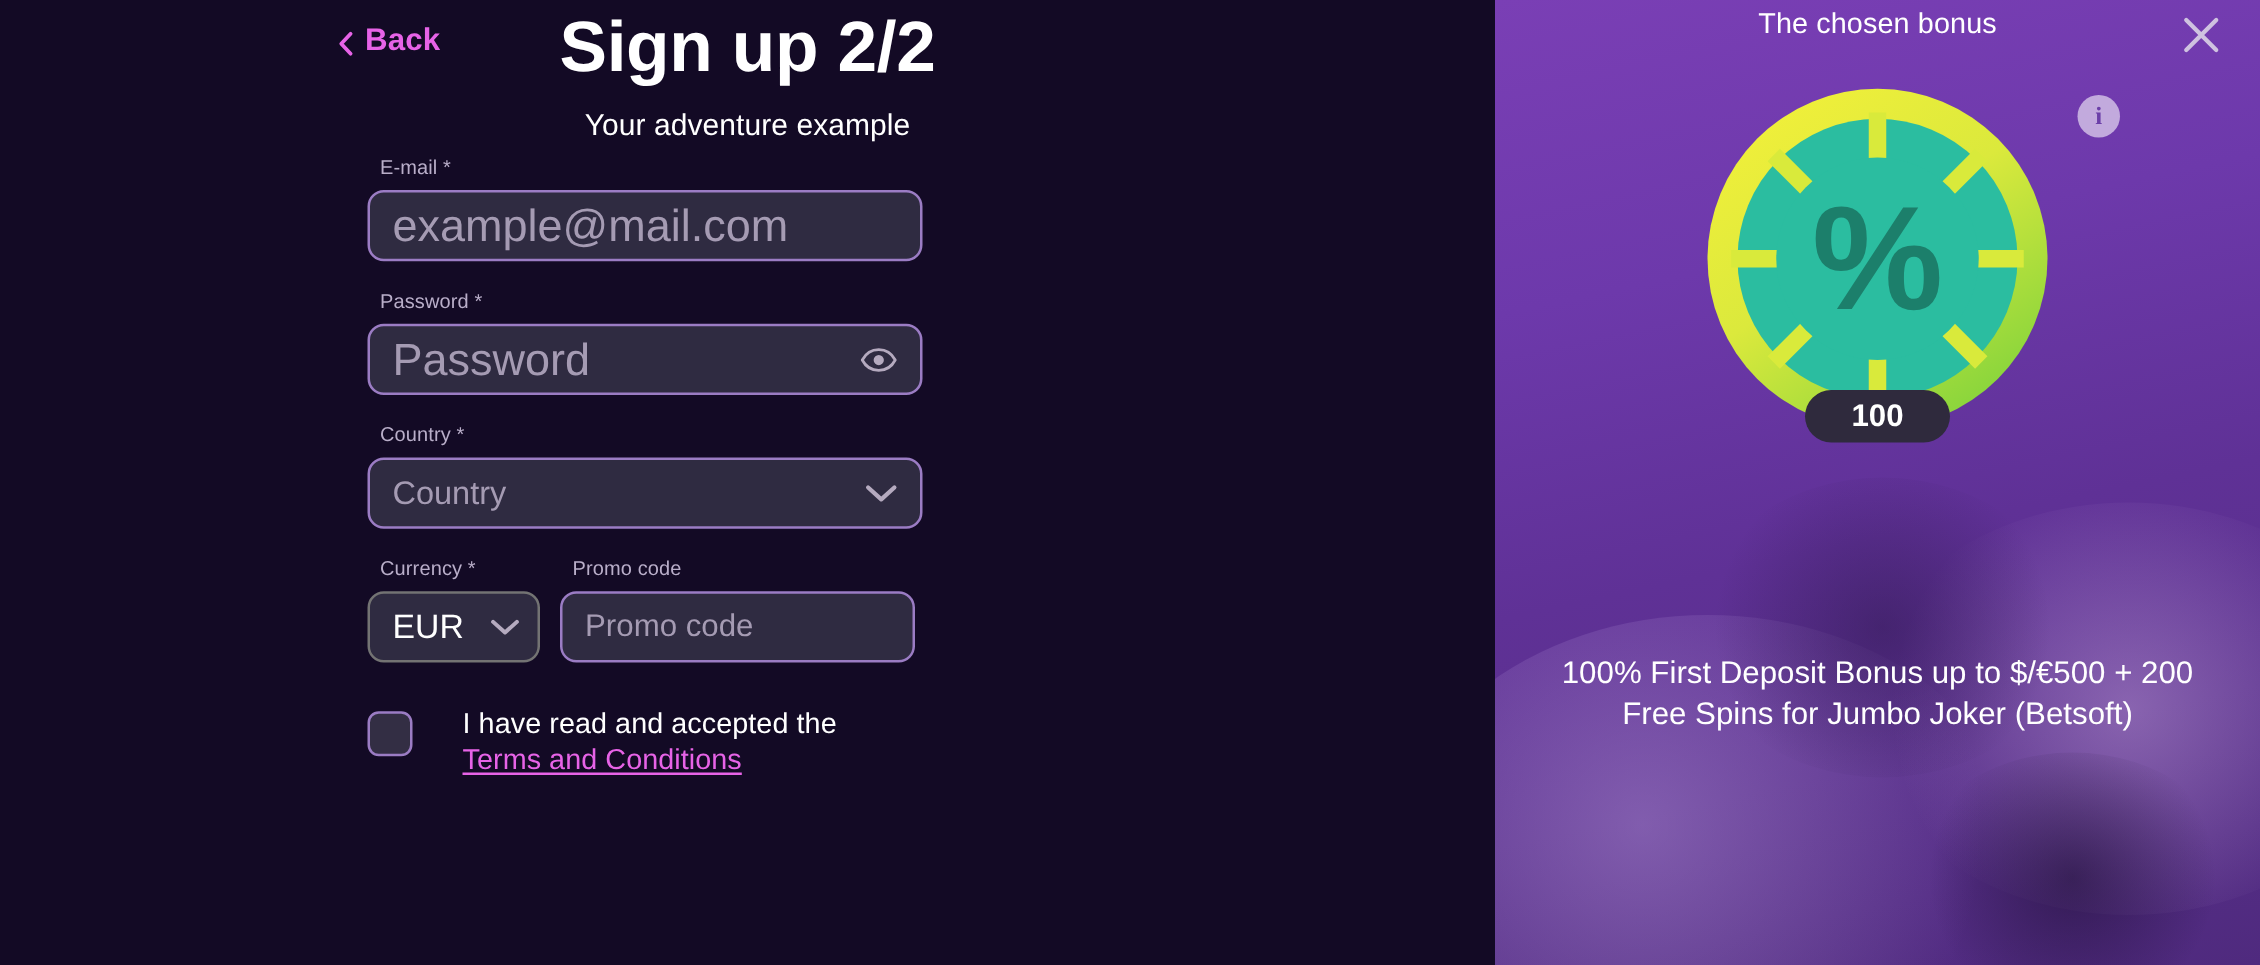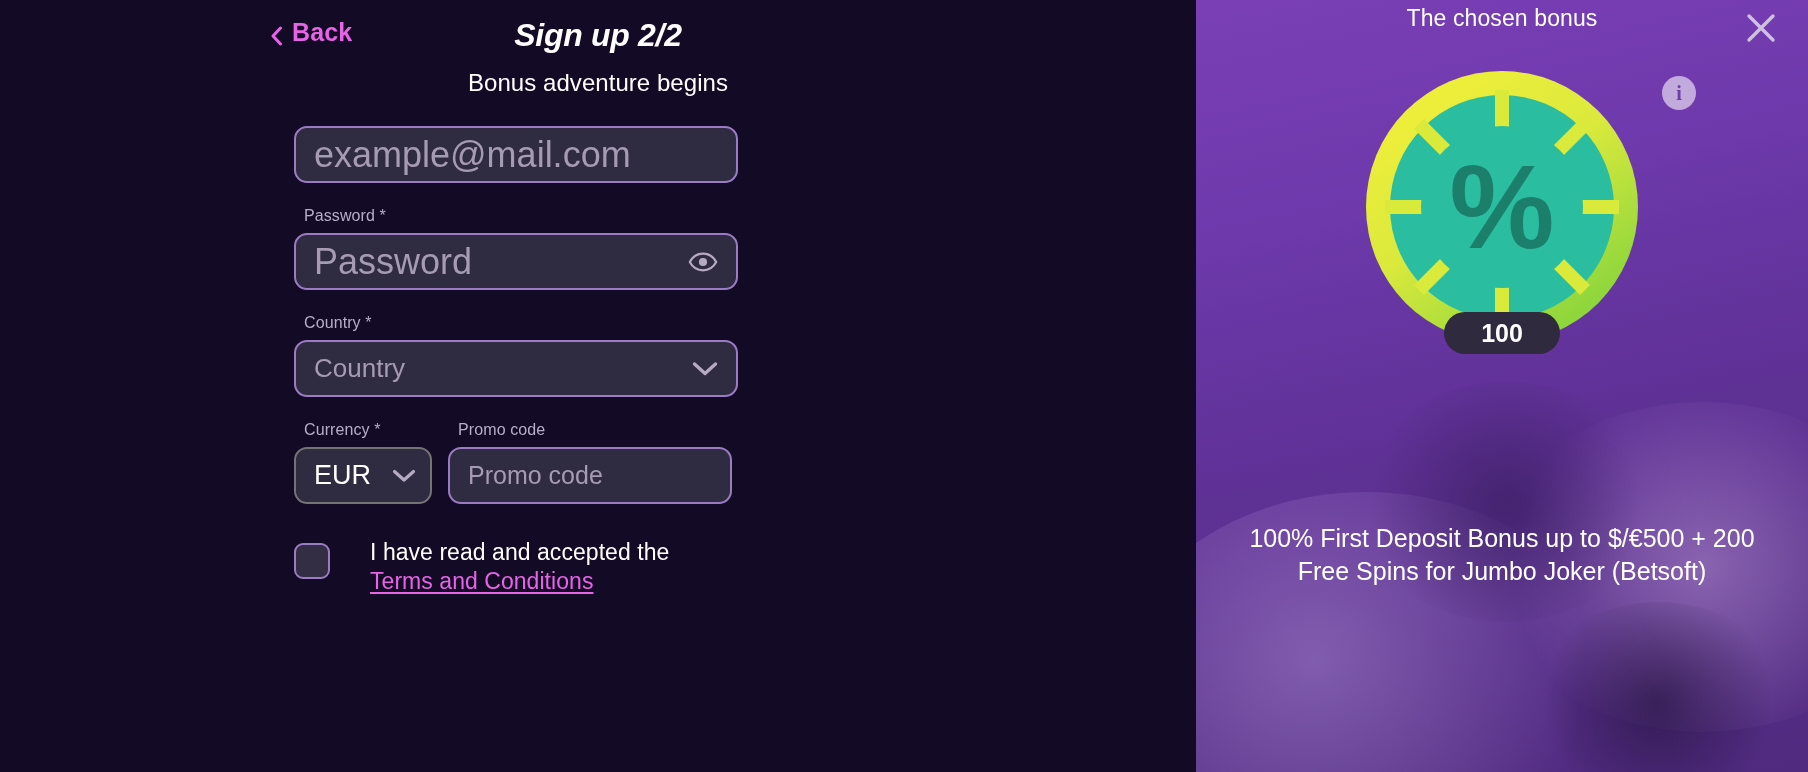--- a/index.html
+++ b/index.html
@@ -29,22 +29,22 @@
     font-family: "Liberation Sans", sans-serif;
     letter-spacing: .1px;
   }
   .back-chevron { display: block; width: 13px; height: 20px; }
 
   .title-block {
     position: absolute; left: 0; top: 0; width: 1196px;
     text-align: center; pointer-events: none;
   }
   .signup-title {
-    color: #ffffff; font-size: 32px; font-weight: 700;
-    letter-spacing: -.3px; line-height: 1.2; padding-top: 16px; font-style: italic;
+    color: #ffffff; font-size: 57px; font-weight: 700;
+    letter-spacing: -.3px; line-height: 1.2; padding-top: 4px;
   }
   .signup-subtitle {
     color: #ffffff; font-size: 24px; font-weight: 400;
     margin-top: 15px; letter-spacing: .05px;
   }
 
   .form-body {
     position: absolute; left: 294px; top: 126px; width: 444px;
   }
 
@@ -219,27 +219,28 @@
         <span class="back-chevron">
           <svg width="13" height="20" viewBox="0 0 13 20" fill="none">
             <path d="M10.5 2L3 10l7.5 8" stroke="#e763e7" stroke-width="3" stroke-linecap="round" stroke-linejoin="round"></path>
           </svg>
         </span>
         <span>Back</span>
       </button>
 
       <div class="title-block">
         <div class="signup-title">Sign up 2/2</div>
-        <div class="signup-subtitle">Bonus adventure begins</div>
+        <div class="signup-subtitle">Your adventure example</div>
       </div>
     </div>
 
     <div class="form-body">
 
       <div class="field-group">
+        <label class="field-label">E-mail *</label>
         <div class="input-shell">
           <input type="text" placeholder="example@mail.com" style="">
         </div>
       </div>
 
       <div class="field-group">
         <label class="field-label">Password *</label>
         <div class="input-shell">
           <input type="text" placeholder="Password" style="">
           <span class="field-icon">

